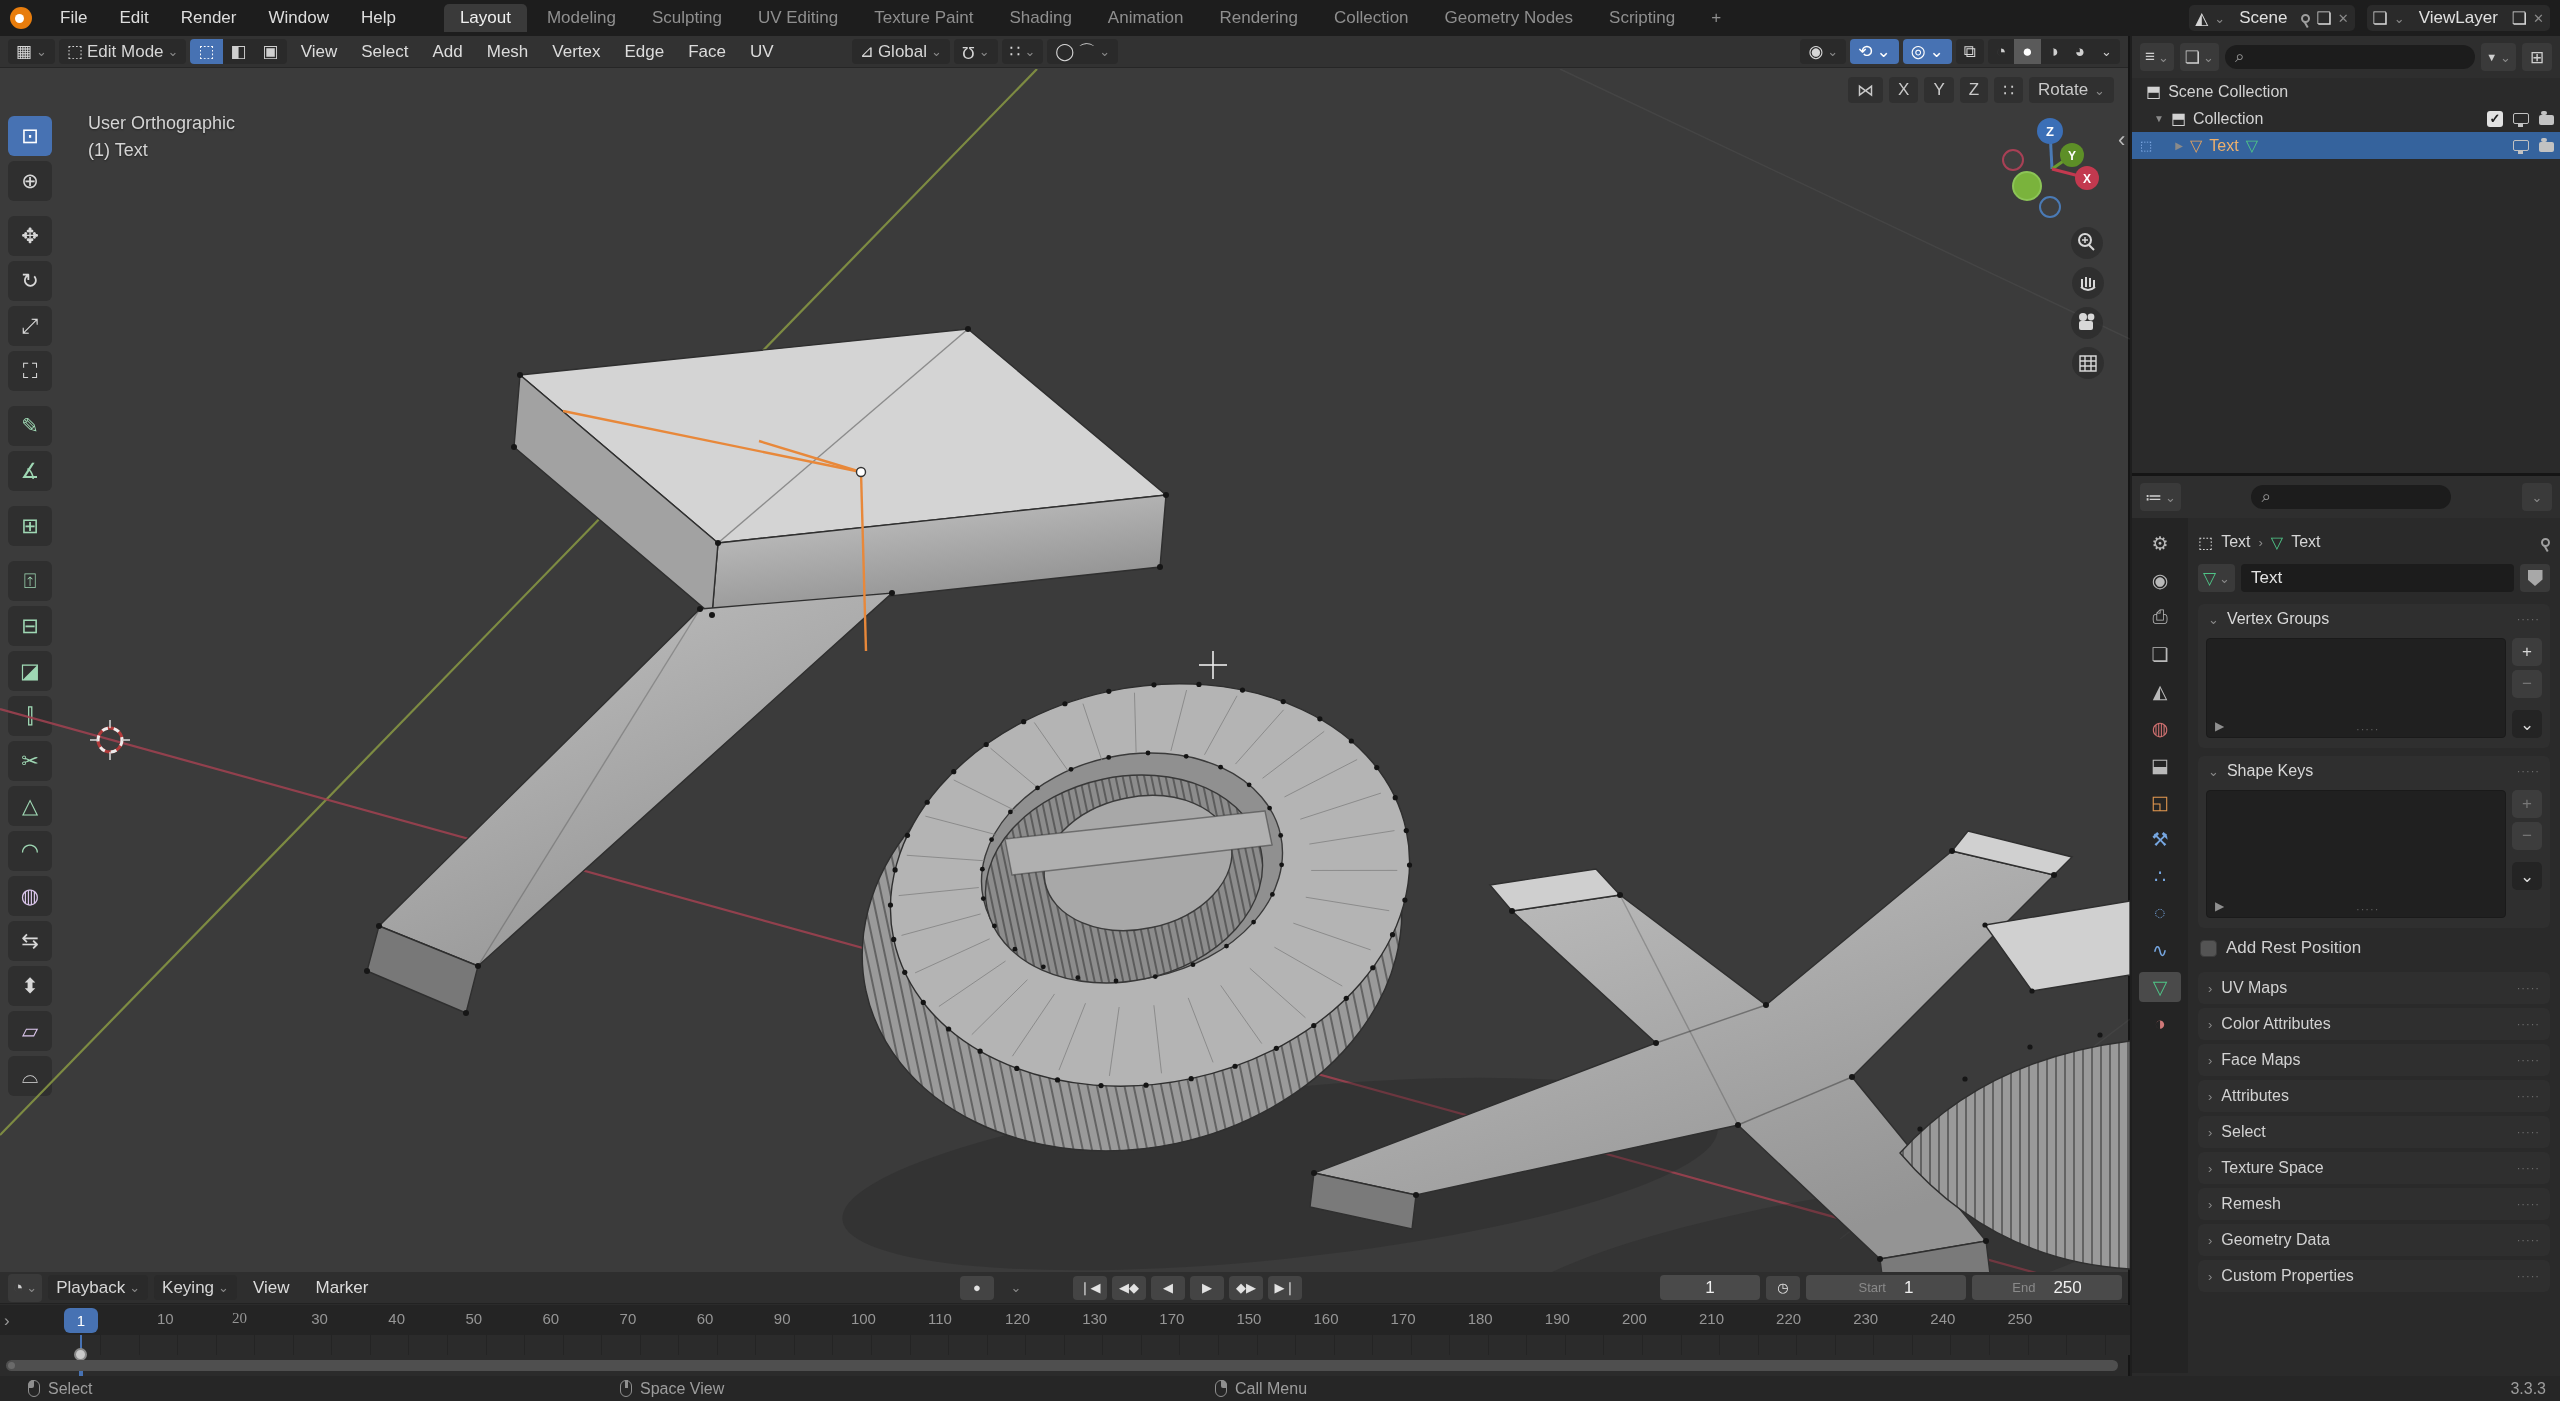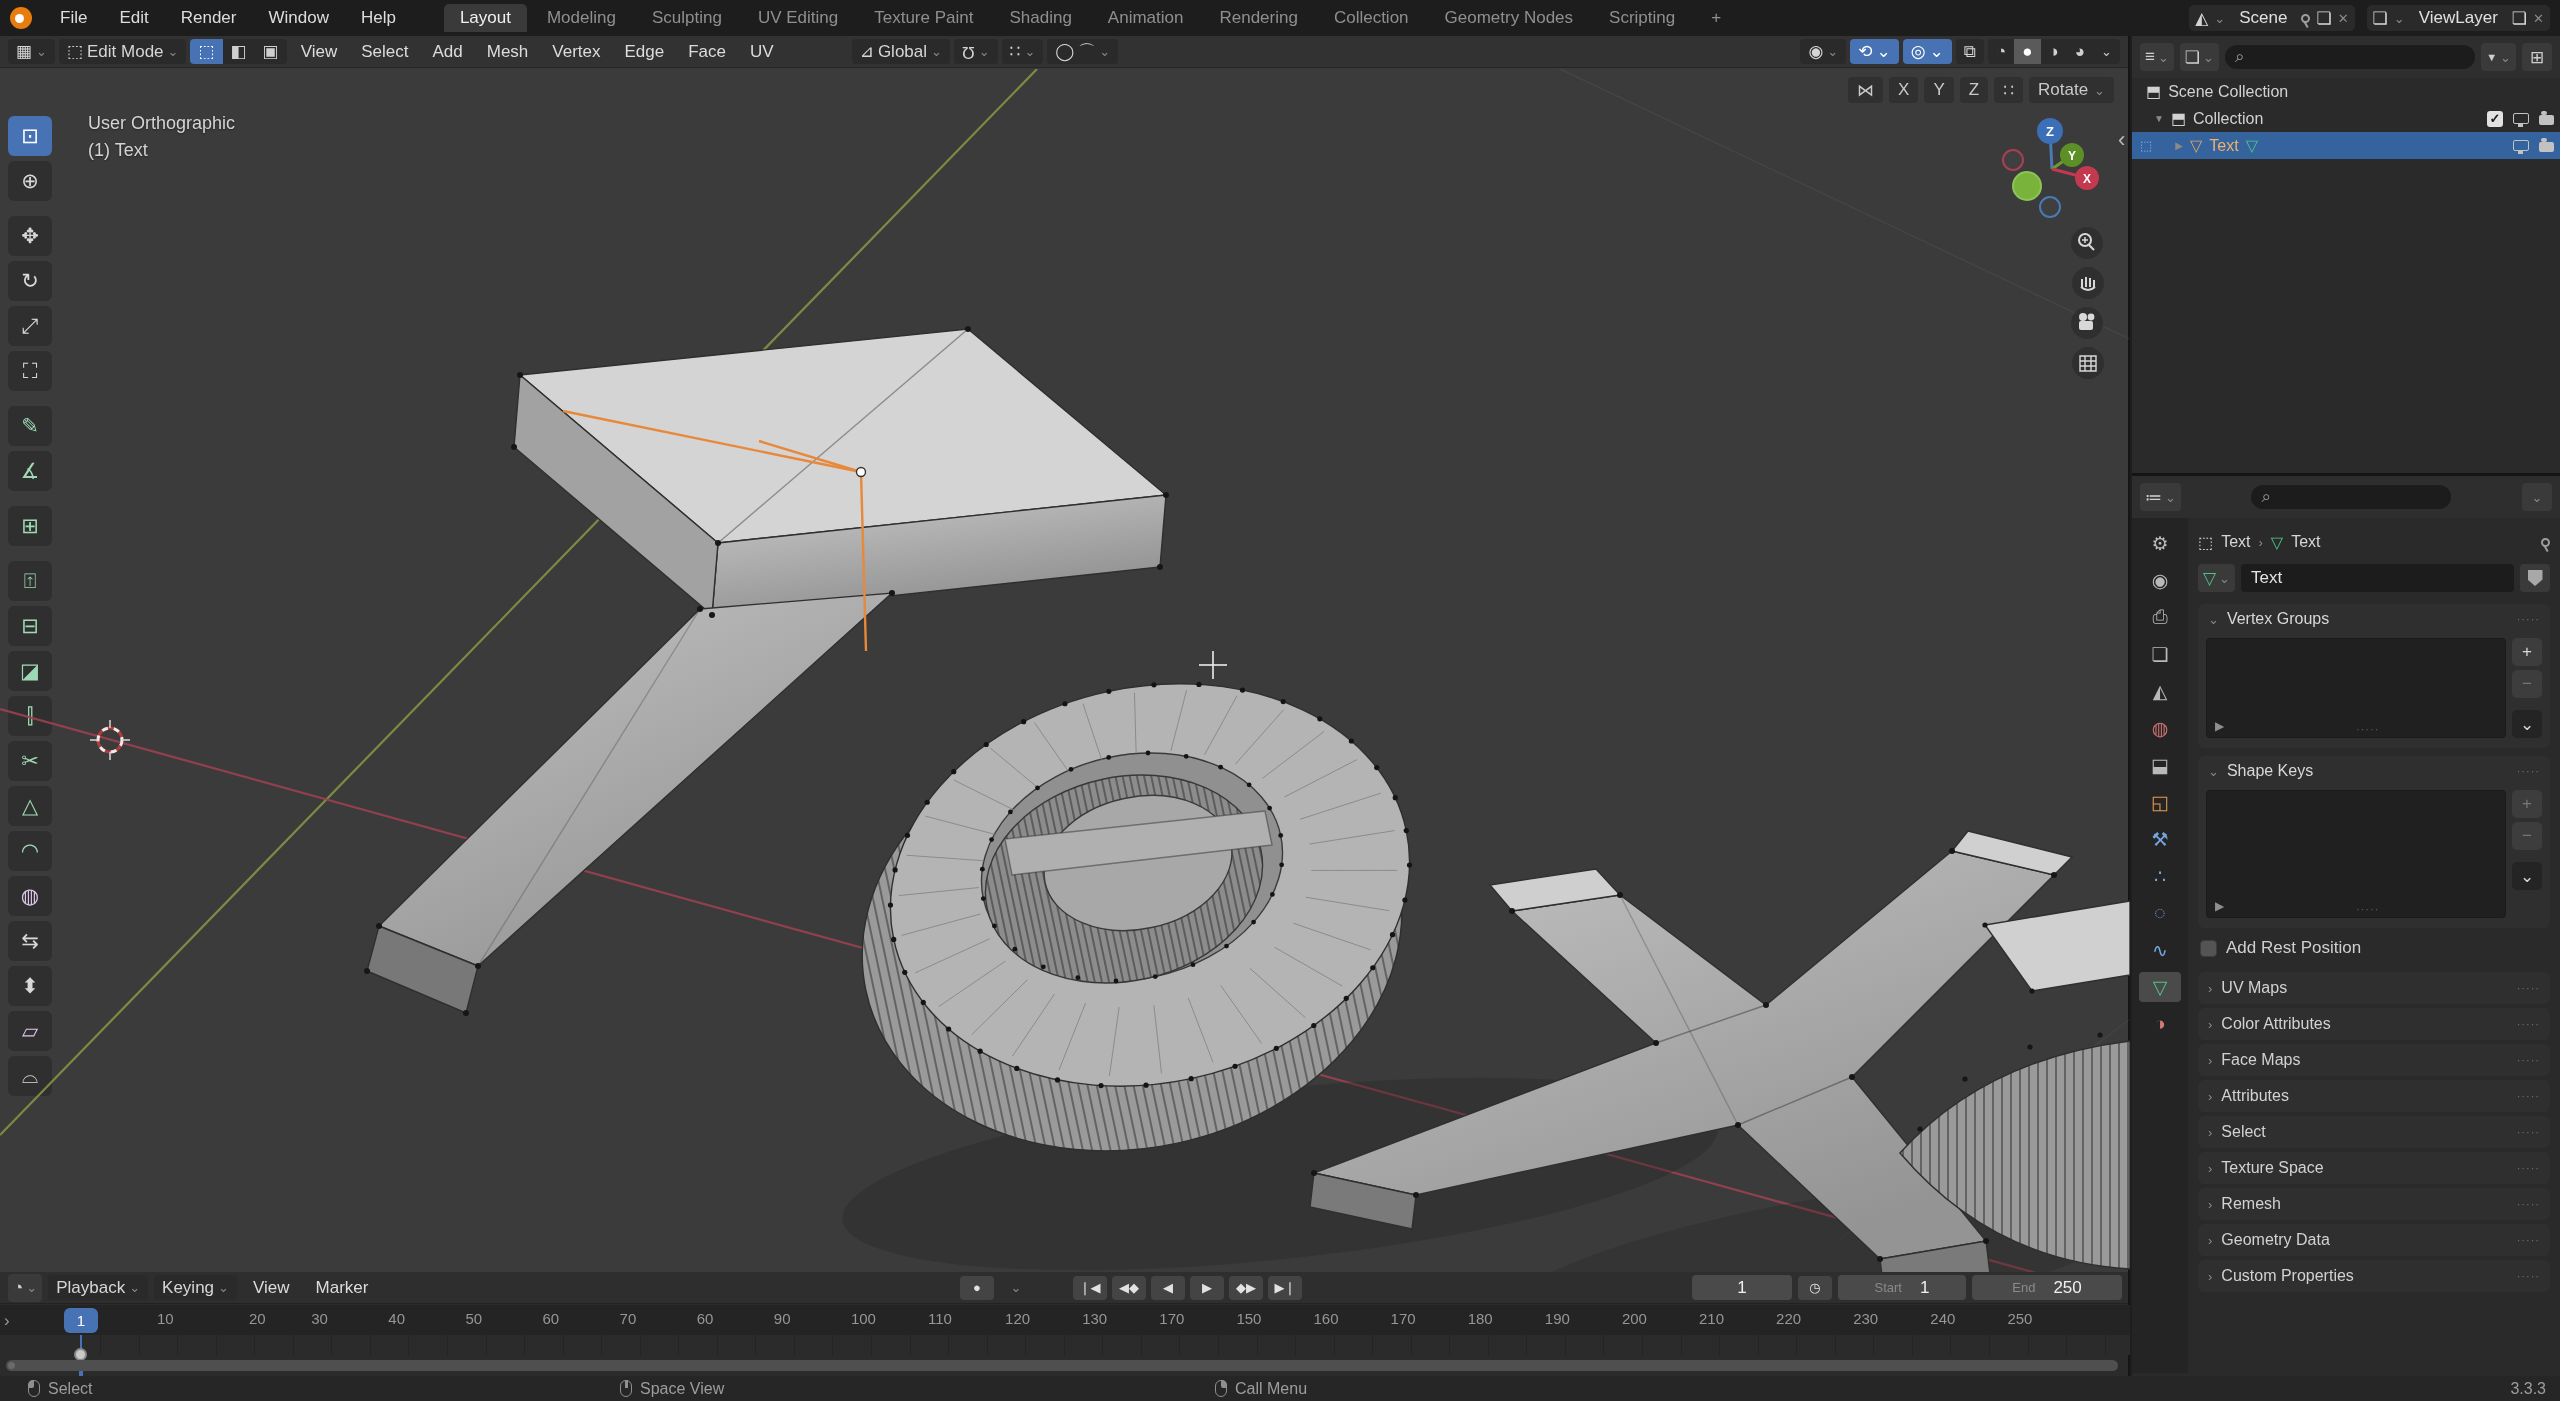--- a/index.html
+++ b/index.html
@@ -743,35 +743,35 @@
       <span class="tl-btn">❘◀</span>
       <span class="tl-btn">◀◆</span>
       <span class="tl-btn">◀</span>
       <span class="tl-btn">▶</span>
       <span class="tl-btn">◆▶</span>
       <span class="tl-btn">▶❘</span>
     </div>
     <div id="tl-right">
       <span class="frame-field" style="width:100px">1</span>
       <span class="tl-btn">◷</span>
-      <span class="frame-field" style="width:128px;gap:18px">
+      <span class="frame-field" style="width:160px;gap:18px">
           <span class="dim">Start</span>
           <span>1</span>
         </span>
       <span class="frame-field" style="width:150px;gap:18px">
           <span class="dim">End</span>
           <span>250</span>
         </span>
     </div>
   </div>
   <div id="ruler">
     <span class="ruler-arrow">›</span>
     <div id="ruler-ticks">
         <span class="tick" style="left: 177px;">10</span>
-        <span class="tick" style="left: 269px;">20</span>
+        <span class="tick" style="left: 252px; font-family: Liberation Serif, serif;">20</span>
         <span class="tick" style="left: 331.2px;">30</span>
         <span class="tick" style="left: 408.3px;">40</span>
         <span class="tick" style="left: 485.4px;">50</span>
         <span class="tick" style="left: 562.5px;">60</span>
         <span class="tick" style="left: 639.6px;">70</span>
         <span class="tick" style="left: 716.7px;">60</span>
         <span class="tick" style="left: 793.8px;">90</span>
         <span class="tick" style="left: 870.9px;">100</span>
         <span class="tick" style="left: 948px;">110</span>
         <span class="tick" style="left: 1025.1px;">120</span>

